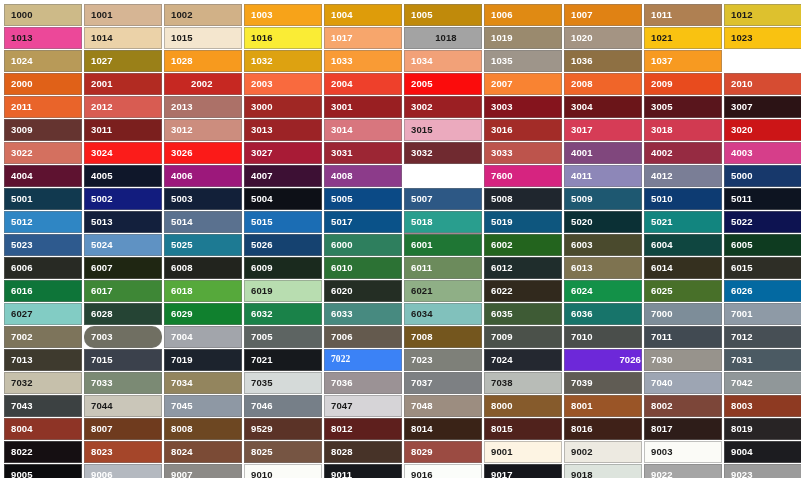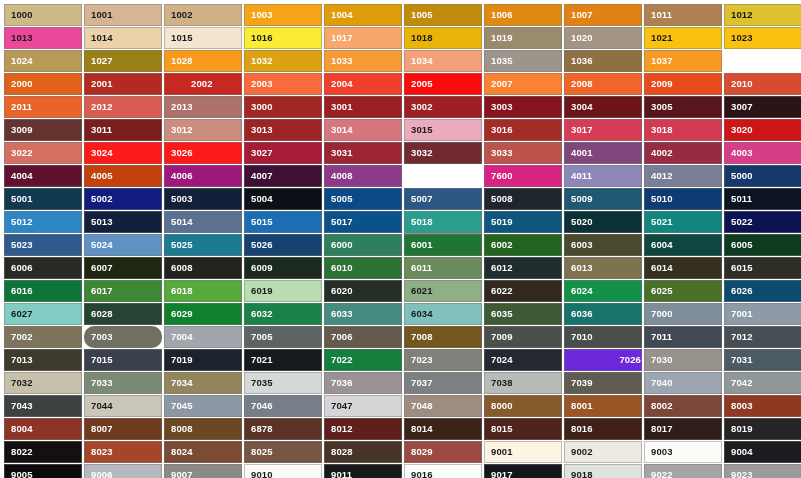--- a/index.html
+++ b/index.html
@@ -97,21 +97,21 @@
       </div>
       <div class="ral-cell t-dark" style="background-color: rgb(244, 230, 206);">
         <span class="ral-code">1015</span>
       </div>
       <div class="ral-cell t-dark" style="background-color: rgb(250, 236, 53);">
         <span class="ral-code">1016</span>
       </div>
       <div class="ral-cell t-light" style="background-color: rgb(247, 166, 108);">
         <span class="ral-code">1017</span>
       </div>
-      <div class="ral-cell t-dark" style="background-color: #eab308;">
+      <div class="ral-cell t-dark" style="background-color: #a3a3a3; justify-content: center;">
         <span class="ral-code">1018</span>
       </div>
       <div class="ral-cell t-light" style="background-color: rgb(154, 138, 110);">
         <span class="ral-code">1019</span>
       </div>
       <div class="ral-cell t-light" style="background-color: rgb(164, 148, 131);">
         <span class="ral-code">1020</span>
       </div>
       <div class="ral-cell t-dark" style="background-color: rgb(249, 194, 17);">
         <span class="ral-code">1021</span>
@@ -274,21 +274,21 @@
         <span class="ral-code">4002</span>
       </div>
       <div class="ral-cell t-light" style="background-color: rgb(214, 62, 138);">
         <span class="ral-code">4003</span>
       </div>
     </div>
     <div class="ral-row">
       <div class="ral-cell t-light" style="background-color: rgb(94, 18, 48);">
         <span class="ral-code">4004</span>
       </div>
-      <div class="ral-cell t-light" style="background-color: #c2410c;">
+      <div class="ral-cell t-light" style="background-color: #0f172a;">
         <span class="ral-code">4005</span>
       </div>
       <div class="ral-cell t-light" style="background-color: rgb(156, 24, 123);">
         <span class="ral-code">4006</span>
       </div>
       <div class="ral-cell t-light" style="background-color: rgb(61, 16, 52);">
         <span class="ral-code">4007</span>
       </div>
       <div class="ral-cell t-light" style="background-color: rgb(140, 59, 138);">
         <span class="ral-code">4008</span>
@@ -458,21 +458,21 @@
       </div>
       <div class="ral-cell t-light" style="background-color: rgb(49, 41, 29);">
         <span class="ral-code">6022</span>
       </div>
       <div class="ral-cell t-light" style="background-color: rgb(19, 145, 72);">
         <span class="ral-code">6024</span>
       </div>
       <div class="ral-cell t-light" style="background-color: rgb(72, 112, 41);">
         <span class="ral-code">6025</span>
       </div>
-      <div class="ral-cell t-light" style="background-color: #0c4a6e; text-align: right;">
+      <div class="ral-cell t-light" style="background-color: #0369a1; text-align: right;">
         <span class="ral-code">6026</span>
       </div>
     </div>
     <div class="ral-row">
       <div class="ral-cell t-dark" style="background-color: rgb(130, 204, 196);">
         <span class="ral-code">6027</span>
       </div>
       <div class="ral-cell t-light" style="background-color: rgb(37, 68, 52);">
         <span class="ral-code">6028</span>
       </div>
@@ -539,21 +539,21 @@
       </div>
       <div class="ral-cell t-light" style="background-color: rgb(59, 65, 76);">
         <span class="ral-code">7015</span>
       </div>
       <div class="ral-cell t-light" style="background-color: rgb(28, 35, 45);">
         <span class="ral-code">7019</span>
       </div>
       <div class="ral-cell t-light" style="background-color: rgb(22, 25, 29);">
         <span class="ral-code">7021</span>
       </div>
-      <div class="ral-cell t-light" style="background-color: #15803d;">
+      <div class="ral-cell t-light" style="background-color: #3b82f6; font-family: Liberation Serif, serif;">
         <span class="ral-code">7022</span>
       </div>
       <div class="ral-cell t-light" style="background-color: rgb(126, 128, 121);">
         <span class="ral-code">7023</span>
       </div>
       <div class="ral-cell t-light" style="background-color: rgb(36, 40, 48);">
         <span class="ral-code">7024</span>
       </div>
       <div class="ral-cell t-light" style="background-color: #6d28d9; justify-content: flex-end;">
         <span class="ral-code">7026</span>
@@ -633,21 +633,21 @@
       <div class="ral-cell t-light" style="background-color: rgb(142, 52, 38);">
         <span class="ral-code">8004</span>
       </div>
       <div class="ral-cell t-light" style="background-color: rgb(111, 59, 30);">
         <span class="ral-code">8007</span>
       </div>
       <div class="ral-cell t-light" style="background-color: rgb(109, 71, 34);">
         <span class="ral-code">8008</span>
       </div>
       <div class="ral-cell t-light" style="background-color: rgb(91, 51, 39);">
-        <span class="ral-code">6878</span>
+        <span class="ral-code">9529</span>
       </div>
       <div class="ral-cell t-light" style="background-color: rgb(94, 31, 29);">
         <span class="ral-code">8012</span>
       </div>
       <div class="ral-cell t-light" style="background-color: rgb(58, 35, 23);">
         <span class="ral-code">8014</span>
       </div>
       <div class="ral-cell t-light" style="background-color: rgb(80, 34, 28);">
         <span class="ral-code">8015</span>
       </div>

